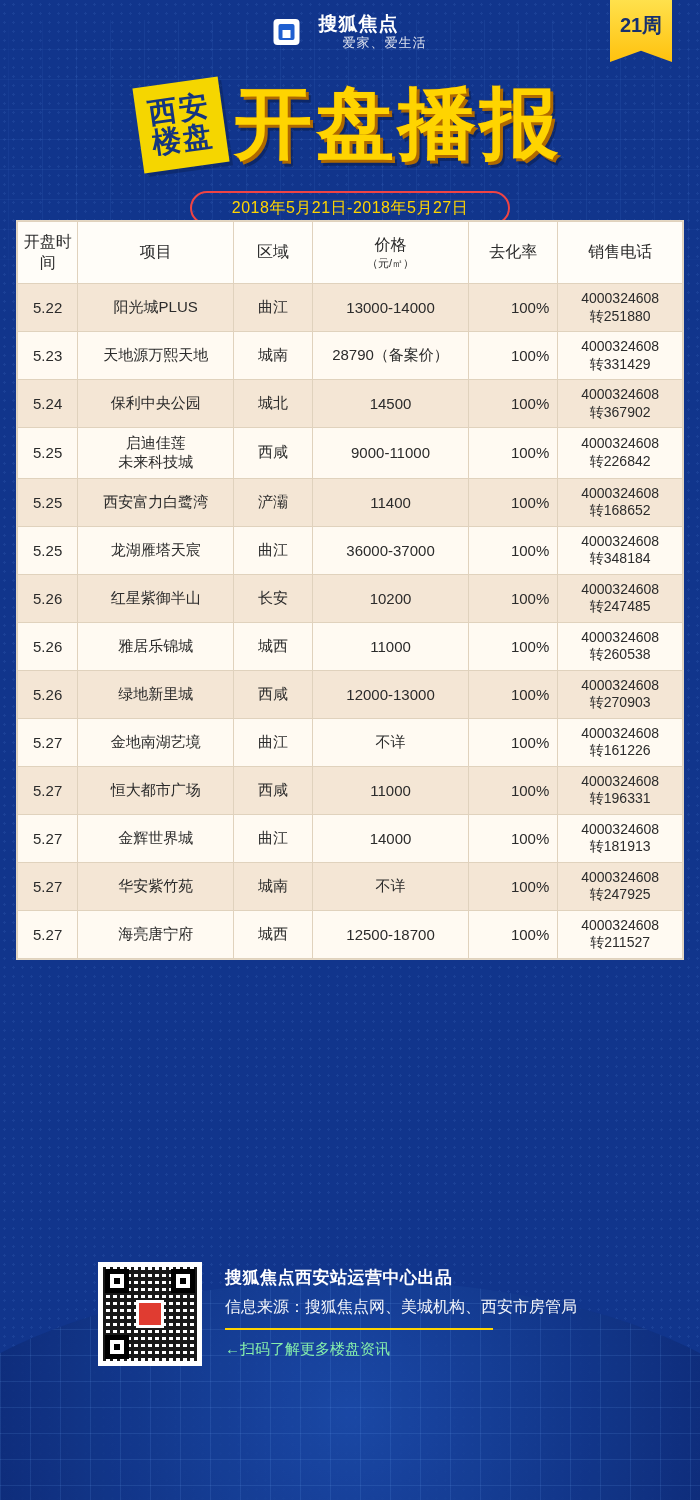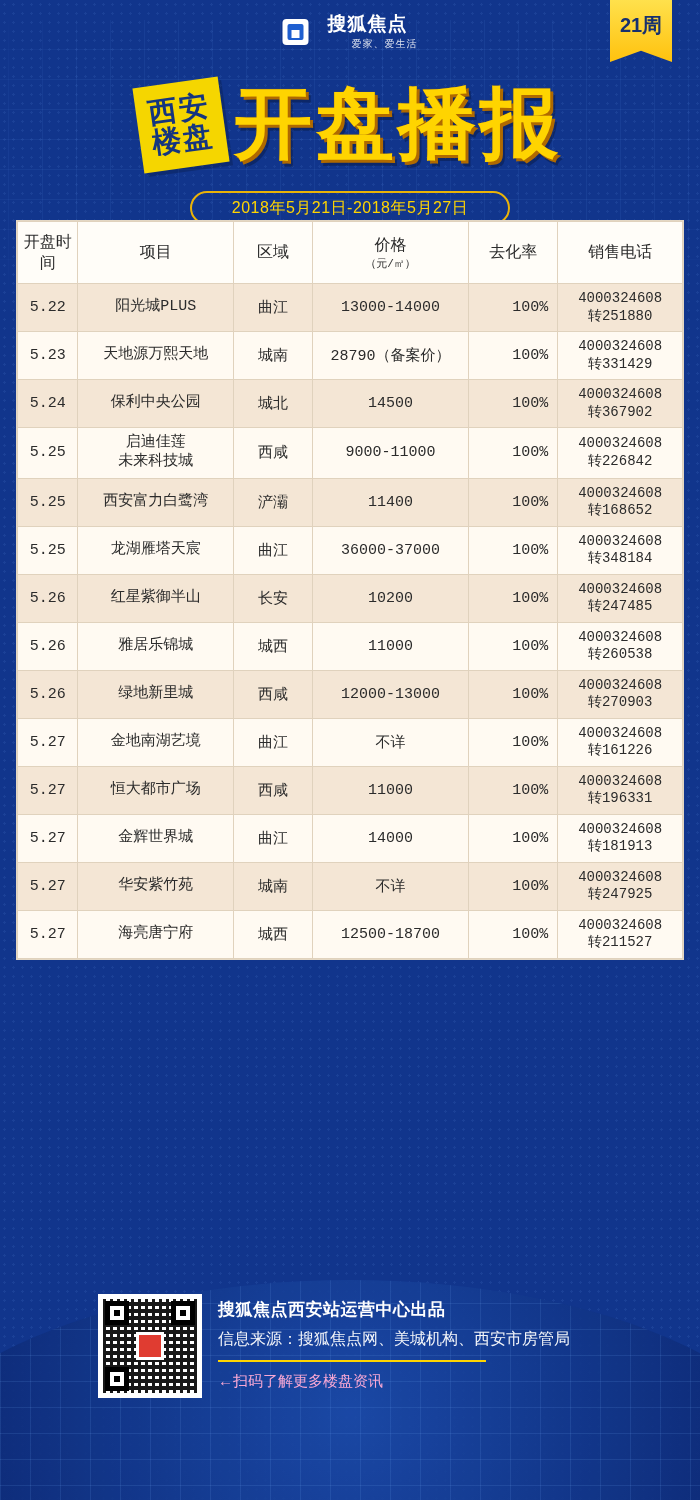--- a/index.html
+++ b/index.html
@@ -63,21 +63,21 @@
     content: ""; position: absolute; left: 5px; top: 5px;
     width: 16px; height: 16px; border-radius: 2px;
     background: #1f5fd0;
   }
   .brand-mark::after {
     content: ""; position: absolute; left: 9px; top: 11px;
     width: 8px; height: 8px; background: #fff;
   }
   .brand-text { line-height: 1.05; }
   .brand-name { font-size: 19px; font-weight: bold; letter-spacing: 1px; }
-  .brand-sub { font-size: 10px; opacity: .85; letter-spacing: 1px; margin-left: 24px; }
+  .brand-sub { font-size: 13px; opacity: .85; letter-spacing: 1px; margin-left: 24px; }
 
   .week-badge {
     position: absolute; right: 28px; top: 0;
     width: 62px; height: 62px;
     background: linear-gradient(#ffe14c, #ffc20e);
     color: #17306f; font-size: 20px; font-weight: bold;
     display: flex; align-items: flex-start; justify-content: center;
     padding-top: 12px;
     clip-path: polygon(0 0, 100% 0, 100% 100%, 50% 82%, 0 100%);
   }
@@ -102,32 +102,31 @@
     color: #ffd400;
     text-shadow:
       0 0 1px #a86a00,
       3px 3px 0 #b06a00,
       5px 6px 0 rgba(0,0,0,.25);
     font-family: Liberation Mono, monospace;
   }
   .date-pill {
     margin: 14px auto 0; display: inline-flex; align-items: center; justify-content: center;
     min-width: 320px; height: 34px; padding: 0 26px;
-    border: 2px solid #eab308; border-radius: 18px;
+    border: 2px solid #ef4444; border-radius: 18px;
     color: #ffd400; font-size: 16px; letter-spacing: .5px;
     position: relative;
   }
 
   
   .table-card {
     position: relative;
     margin: 26px 16px 0;
     background: #5eead4;
     border: 1px solid #e3d7c4;
-    font-family: Liberation Mono, monospace;
   }
   table { width: 100%; border-collapse: collapse; }
   th, td {
     border: 1px solid #e0d2bd;
     text-align: center;
     color: #2b2b2b;
     font-size: 15px;
     padding: 6px 2px;
   }
   thead th {
@@ -146,22 +145,22 @@
   td.col-price { width: 150px; }
   td.col-rate  { width: 86px; padding-left: 36px; }
   td.col-phone { width: 120px; font-size: 14px; line-height: 1.25; }
   .name-two { line-height: 1.25; }
 
   
   .footer {
     position: absolute; left: 0; right: 0; bottom: 0; height: 250px;
   }
   .footer-inner {
-    position: absolute; left: 98px; top: 44px;
-    display: flex; align-items: flex-start; gap: 16px;
+    position: absolute; left: 98px; top: 12px;
+    display: flex; align-items: flex-start; gap: 23px;
   }
   .qr {
     width: 104px; height: 104px; background: #fff; padding: 5px;
     position: relative;
   }
   .qr-grid {
     width: 100%; height: 100%;
     background-image:
       linear-gradient(90deg, #000 50%, transparent 50%),
       linear-gradient(0deg, #000 50%, transparent 50%);
@@ -179,21 +178,21 @@
   .qr-corner.tl { left: 7px; top: 7px; }
   .qr-corner.tr { right: 7px; top: 7px; }
   .qr-corner.bl { left: 7px; bottom: 7px; }
   .qr-corner i {
     position: absolute; inset: 4px; background: #000; display:block;
   }
   .foot-text { color: #fff; padding-top: 4px; }
   .foot-title { font-size: 17px; font-weight: bold; letter-spacing: .5px; }
   .foot-sub { font-size: 16px; margin-top: 8px; opacity: .95; }
   .foot-rule { width: 268px; height: 2px; background: #ffd400; margin: 10px 0 10px; }
-  .foot-cta { color: #f9a8d4; font-size: 15px; }
+  .foot-cta { color: #86efac; font-size: 15px; }
 </style>
 </head>
 <body>
 
 <div class="bg-layer"></div>
 <div class="bg-globe"></div>
 <div class="bg-dots"></div>
 <div class="bg-bottom-globe"></div>
 
 <div class="topbar">

